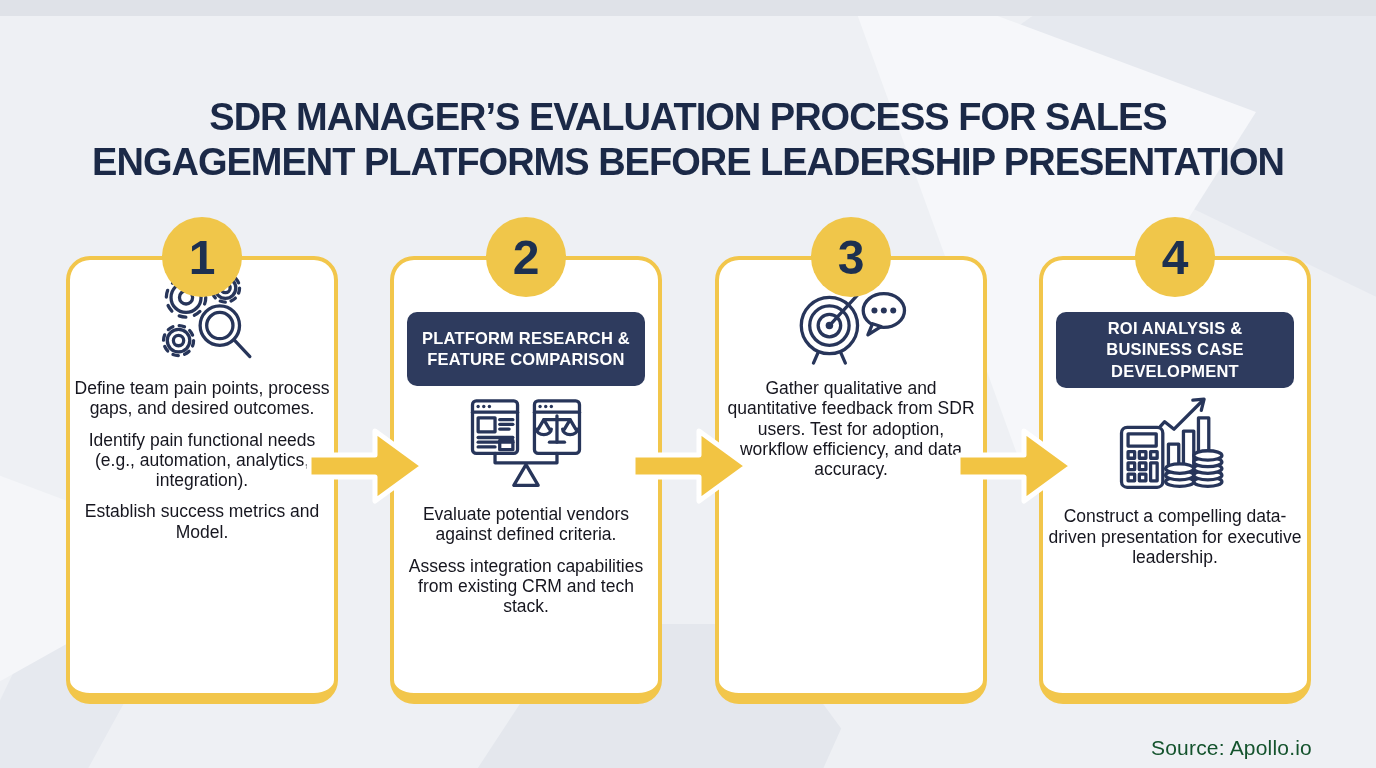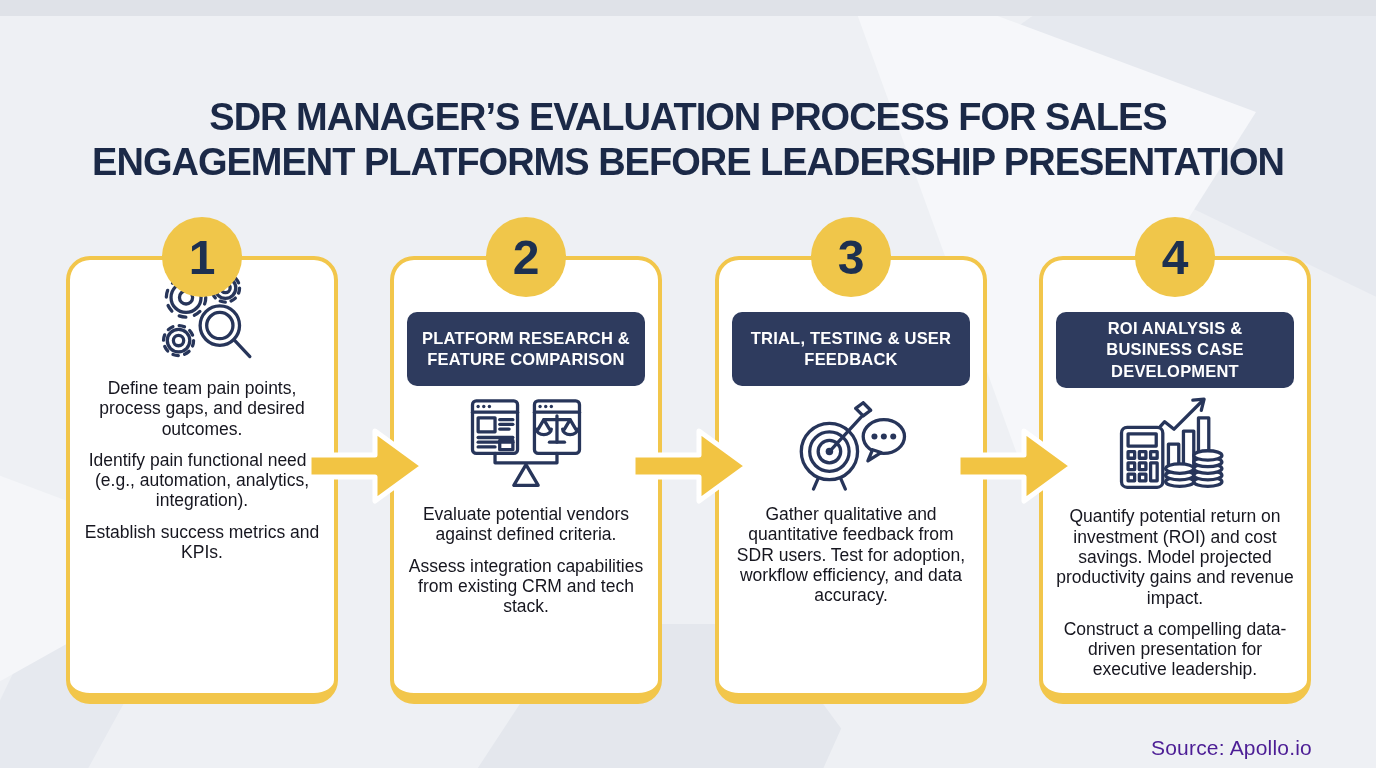--- a/index.html
+++ b/index.html
@@ -40,31 +40,31 @@
   }
   .card-header{
     margin:52px 13px 0; min-height:74px; background:#2e3b5e; border-radius:10px;
     display:flex; align-items:center; justify-content:center; text-align:center;
     color:#ffffff; font-weight:bold; font-size:16.5px; line-height:1.3;
     letter-spacing:.2px; padding:6px 10px; box-sizing:border-box;
   }
   .icon-area{
     height:118px; display:flex; align-items:center; justify-content:center;
   }
-  .card-body{ padding:0 11px; text-align:center; color:#16161f;
+  .card-body{ padding:0 4px; text-align:center; color:#16161f;
     font-size:17.5px; line-height:1.16;}
   .card-body p{margin:0 0 11px;}
 
   .card.c1{left:66px;} .card.c2{left:390px;} .card.c3{left:715px;} .card.c4{left:1039px;}
 
   .flow-arrow{position:absolute; top:408px; width:122px; height:84px; z-index:5;}
   .flow-arrow.a1{left:306px;} .flow-arrow.a2{left:630px;} .flow-arrow.a3{left:955px;}
 
   .source{
-    position:absolute; right:64px; bottom:24px; color:#4c1d95;
+    position:absolute; right:64px; bottom:24px; color:#14532d;
     font-size:21px; letter-spacing:.2px;
   }
 
   svg .st{stroke:#27355a; fill:none; stroke-width:3.5; stroke-linecap:round; stroke-linejoin:round;}
   svg .stw{stroke:#27355a; fill:#ffffff; stroke-width:3.5; stroke-linecap:round; stroke-linejoin:round;}
   svg .fl{fill:#27355a; stroke:none;}
 </style>
 </head>
 <body>
 
@@ -97,21 +97,21 @@
         <circle class="stw" cx="40" cy="78" r="12"></circle>
         <circle class="st" cx="40" cy="78" r="5.5"></circle>
         <circle class="stw" cx="84" cy="62" r="21" stroke-width="4.5"></circle>
         <circle class="st" cx="84" cy="62" r="14" stroke-width="3"></circle>
         <line class="st" x1="99" y1="77" x2="116" y2="95" stroke-width="8"></line>
       </svg>
     </div>
     <div class="card-body">
       <p>Define team pain points, process gaps, and desired outcomes.</p>
       <p>Identify pain functional needs (e.g., automation, analytics, integration).</p>
-      <p>Establish success metrics and KPIs.</p>
+      <p>Establish success metrics and Model.</p>
     </div>
   </div>
 
   <div class="card c2">
     <div class="num-circle">
       <span>2</span>
     </div>
     <div class="card-header">PLATFORM RESEARCH &amp; FEATURE COMPARISON</div>
     <div class="icon-area">
       <svg width="122" height="104" viewBox="0 0 130 110">
@@ -145,21 +145,20 @@
     <div class="card-body">
       <p>Evaluate potential vendors against defined criteria.</p>
       <p>Assess integration capabilities from existing CRM and tech stack.</p>
     </div>
   </div>
 
   <div class="card c3">
     <div class="num-circle">
       <span>3</span>
     </div>
-    <div class="card-header">TRIAL, TESTING &amp; USER FEEDBACK</div>
     <div class="icon-area">
       <svg width="122" height="104" viewBox="0 0 130 110">
         <line class="st" x1="32" y1="86" x2="25" y2="102"></line>
         <line class="st" x1="52" y1="86" x2="59" y2="102"></line>
         <circle class="stw" cx="42" cy="62" r="30"></circle>
         <circle class="st" cx="42" cy="62" r="21" stroke-width="3"></circle>
         <circle class="st" cx="42" cy="62" r="12" stroke-width="3"></circle>
         <circle class="fl" cx="42" cy="62" r="4"></circle>
         <line class="st" x1="42" y1="62" x2="76" y2="25"></line>
         <path class="st" d="M70 16 L78 24 M78 10 L86 18 M70 16 L78 10 M78 24 L86 18" stroke-width="3"></path>
@@ -201,21 +200,20 @@
         <ellipse class="stw" cx="100" cy="85" rx="15" ry="5" stroke-width="3"></ellipse>
         <ellipse class="stw" cx="100" cy="78" rx="15" ry="5" stroke-width="3"></ellipse>
         <ellipse class="stw" cx="100" cy="71" rx="15" ry="5" stroke-width="3"></ellipse>
         <ellipse class="stw" cx="100" cy="64" rx="15" ry="5" stroke-width="3"></ellipse>
         <ellipse class="stw" cx="70" cy="92" rx="15" ry="5" stroke-width="3"></ellipse>
         <ellipse class="stw" cx="70" cy="85" rx="15" ry="5" stroke-width="3"></ellipse>
         <ellipse class="stw" cx="70" cy="78" rx="15" ry="5" stroke-width="3"></ellipse>
       </svg>
     </div>
     <div class="card-body">
-      <p>Quantify potential return on investment (ROI) and cost savings. Model projected productivity gains and revenue impact.</p>
       <p>Construct a compelling data-driven presentation for executive leadership.</p>
     </div>
   </div>
 
   <svg class="flow-arrow a1" viewBox="0 0 122 84">
     <path d="M3 31 H69 V7 L117 42 L69 77 V53 H3 Z" fill="#f2c443" stroke="#ffffff" stroke-width="5" stroke-linejoin="round"></path>
   </svg>
   <svg class="flow-arrow a2" viewBox="0 0 122 84">
     <path d="M3 31 H69 V7 L117 42 L69 77 V53 H3 Z" fill="#f2c443" stroke="#ffffff" stroke-width="5" stroke-linejoin="round"></path>
   </svg>

